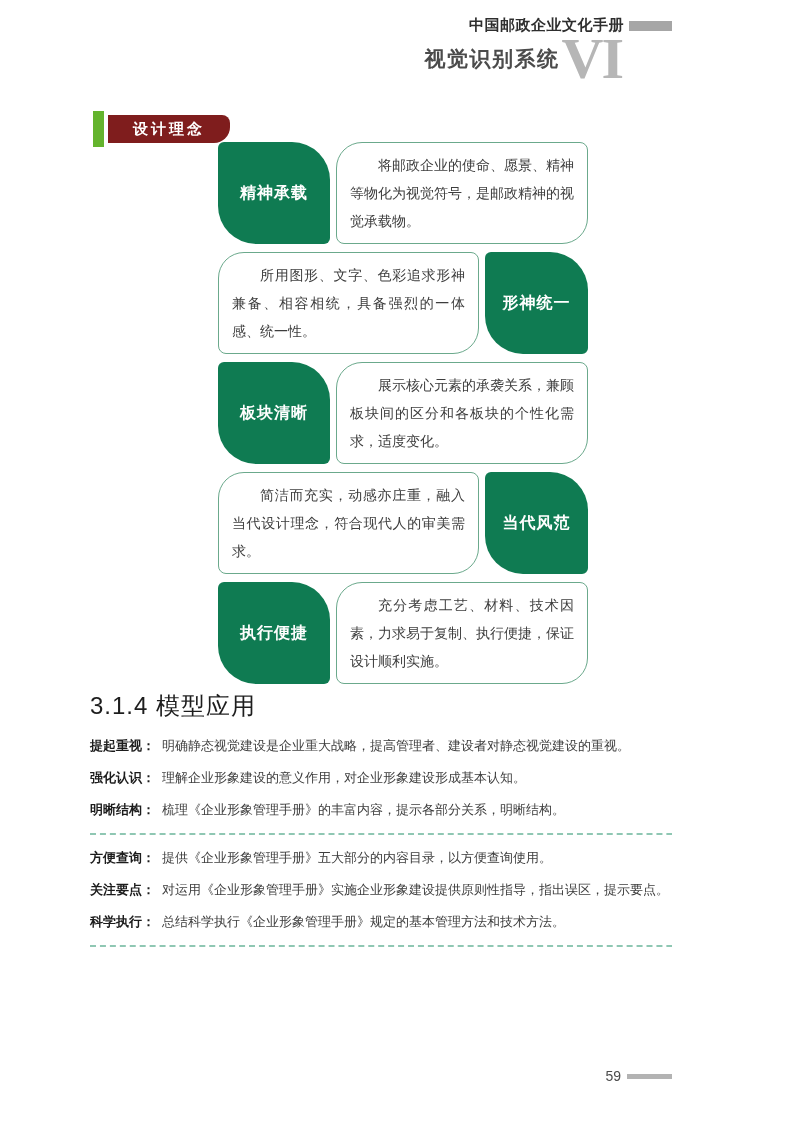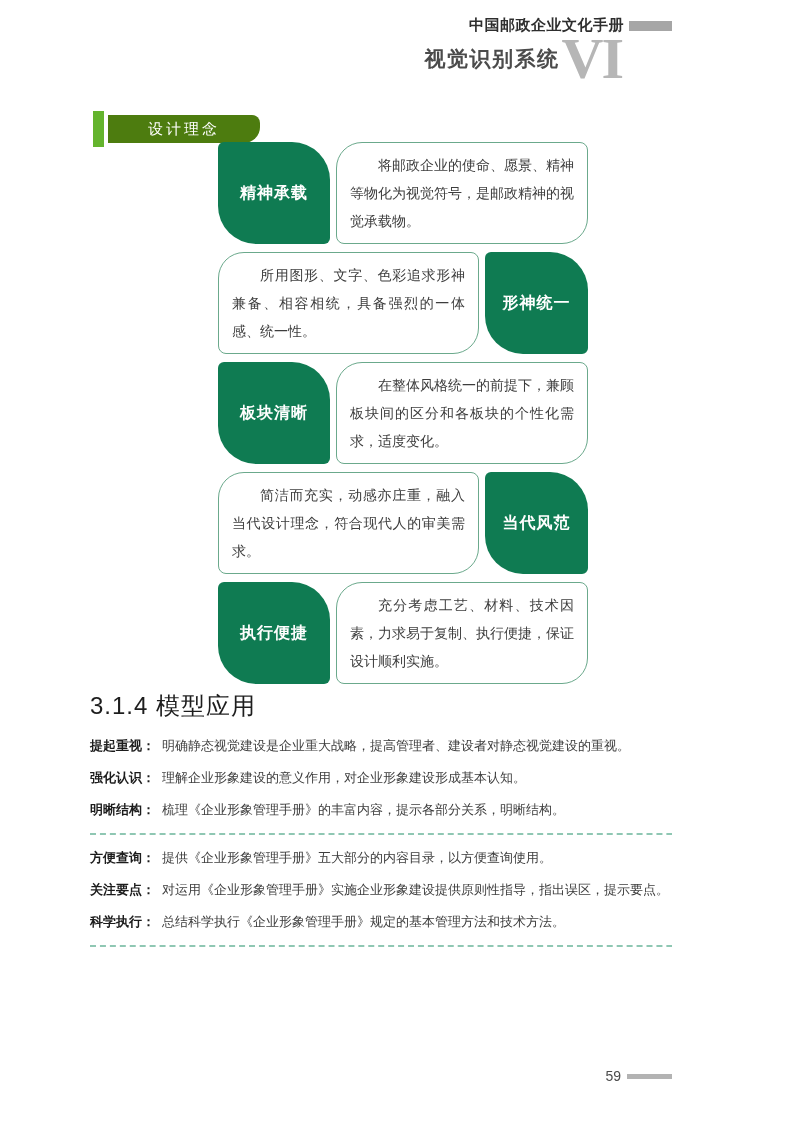--- a/index.html
+++ b/index.html
@@ -17,22 +17,22 @@
   .header-subtitle { font-size:21px; font-weight:700; color:#4b4b4b; letter-spacing:1.5px; margin-top:10px; }
   .vi-mark {
     font-family:"Liberation Serif", serif; font-size:58px; font-weight:700;
     color:#b6b6b6; line-height:0.82; margin-left:2px; letter-spacing:-2px;
   }
 
   
   .design-label { position:absolute; top:111px; left:93px; display:flex; align-items:center; height:36px; }
   .accent-bar { width:11px; height:36px; background:#64b42d; margin-right:4px; }
   .label-box {
-    background:#4d7c0f; color:#ffffff; font-size:15px; font-weight:400;
-    padding:0 40px; height:28px; line-height:28px; border-radius:0 8px 16px 0; letter-spacing:3px;
+    background:#7f1d1d; color:#ffffff; font-size:15px; font-weight:700;
+    padding:0 25px; height:28px; line-height:28px; border-radius:0 8px 16px 0; letter-spacing:3px;
   }
 
   
   .design-rows { position:absolute; top:142px; left:218px; width:370px; display:flex; flex-direction:column; gap:8px; }
   .design-row { display:flex; gap:6px; min-height:98px; }
   .green-box {
     background:#0f7b52; color:#ffffff; display:flex; align-items:center; justify-content:center;
     font-size:16px; font-weight:700; letter-spacing:1px; flex-shrink:0;
     border-radius:6px 38px 6px 38px;
   }
@@ -92,21 +92,21 @@
     <div class="design-row row-right">
       <div class="white-box">
         <p>所用图形、文字、色彩追求形神兼备、相容相统，具备强烈的一体感、统一性。</p>
       </div>
       <div class="green-box">形神统一</div>
     </div>
 
     <div class="design-row row-left">
       <div class="green-box">板块清晰</div>
       <div class="white-box">
-        <p>在整体风格统一的前提下，兼顾板块间的区分和各板块的个性化需求，适度变化。</p>
+        <p>展示核心元素的承袭关系，兼顾板块间的区分和各板块的个性化需求，适度变化。</p>
       </div>
     </div>
 
     <div class="design-row row-right">
       <div class="white-box">
         <p>简洁而充实，动感亦庄重，融入当代设计理念，符合现代人的审美需求。</p>
       </div>
       <div class="green-box">当代风范</div>
     </div>
 

